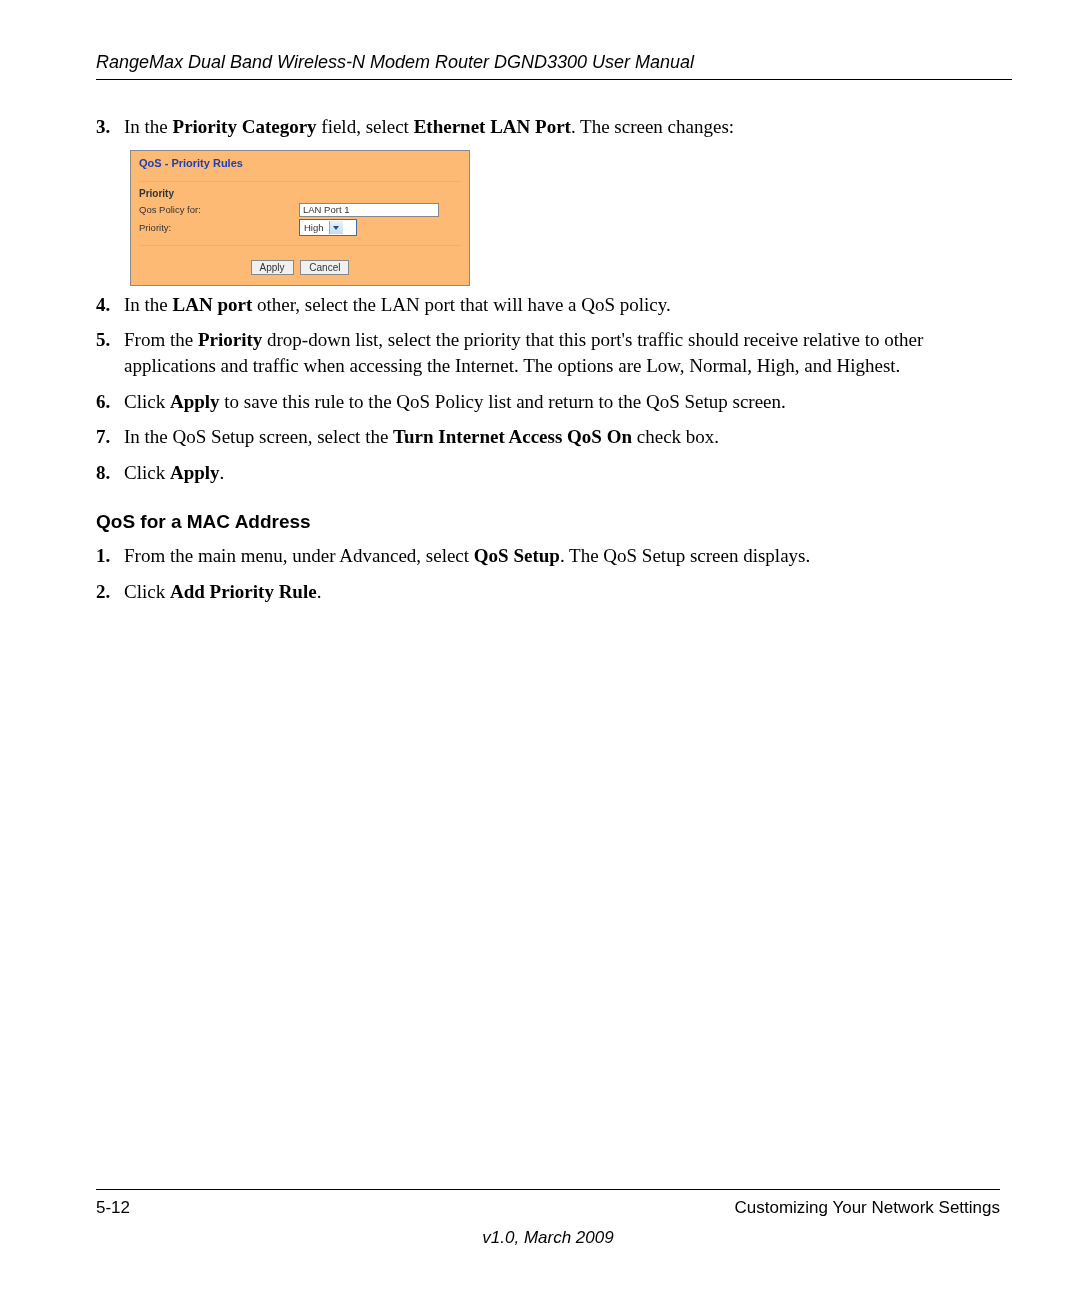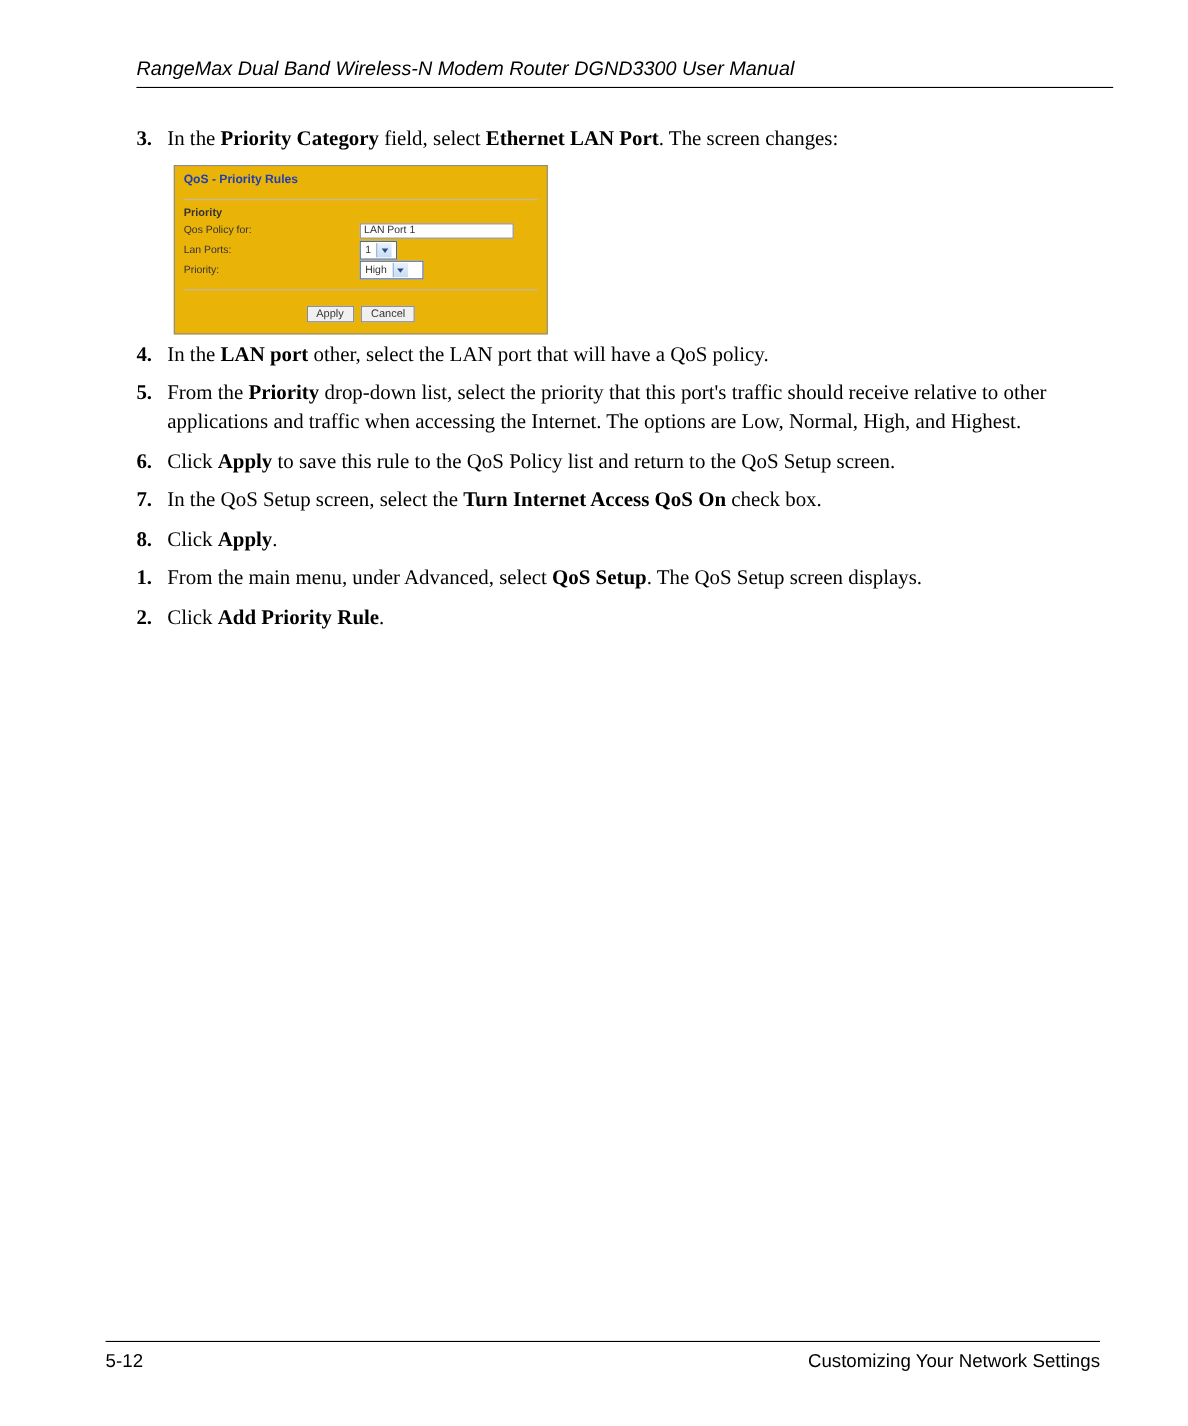--- a/index.html
+++ b/index.html
@@ -9,42 +9,41 @@
     font-size: 19px;
     color: #000;
     background: #fff;
     width: 1080px;
     height: 1296px;
     box-sizing: border-box;
     position: relative;
   }
   .page {
     padding: 52px 68px 0 96px;
-    margin-left: 28px;
   }
   .running-head {
     font-style: italic;
     font-family: Arial, Helvetica, sans-serif;
     font-size: 18px;
     margin-bottom: 6px;
   }
   .head-rule { border-top: 1px solid #000; margin-bottom: 34px; }
   .step {
     display: flex;
     margin-bottom: 10px;
     line-height: 1.35;
   }
   .step-num { width: 28px; flex: 0 0 28px; font-weight: bold; }
   .step-body { flex: 1; }
   .b { font-weight: bold; }
   .figure-wrap { margin: 10px 0 6px 34px; }
   .panel {
     width: 338px;
     border: 1px solid #8a8a8a;
-    background: #eab308;
+    background: #fdba74;
     font-family: Tahoma, Arial, sans-serif;
     font-size: 10px;
     color: #333;
   }
   .panel-title {
     color: #2040b0;
     font-weight: bold;
     font-size: 11px;
     padding: 6px 8px 12px 8px;
   }
@@ -112,27 +111,20 @@
     <div class="panel">
       <div class="panel-title">QoS - Priority Rules</div>
       <div class="panel-inner">
         <hr>
         <div class="panel-bold">Priority</div>
         <div class="form-row">
           <div class="form-label">Qos Policy for:</div>
           <div class="text-field">LAN Port 1</div>
         </div>
         <div class="form-row">
-          <div class="form-label">Lan Ports:</div>
-          <div class="select" style="width:32px">
-            <span class="sel-text">1</span>
-            <span class="sel-btn"></span>
-          </div>
-        </div>
-        <div class="form-row">
           <div class="form-label">Priority:</div>
           <div class="select" style="width:56px">
             <span class="sel-text">High</span>
             <span class="sel-btn"></span>
           </div>
         </div>
         <hr style="margin-top:8px">
         <div class="panel-btns">
           <span class="btn">Apply</span>
           <span class="btn">Cancel</span>
@@ -155,30 +147,32 @@
   </div>
   <div class="step">
     <div class="step-num">7.</div>
     <div class="step-body"><span>In the QoS Setup screen, select the </span><span class="b">Turn Internet Access QoS On</span><span> check box.</span></div>
   </div>
   <div class="step">
     <div class="step-num">8.</div>
     <div class="step-body"><span>Click </span><span class="b">Apply</span><span>.</span></div>
   </div>
 
+  <div class="subhead">QoS for a MAC Address</div>
 
   <div class="step">
     <div class="step-num">1.</div>
     <div class="step-body"><span>From the main menu, under Advanced, select </span><span class="b">QoS Setup</span><span>. The QoS Setup screen displays.</span></div>
   </div>
   <div class="step">
     <div class="step-num">2.</div>
     <div class="step-body"><span>Click </span><span class="b">Add Priority Rule</span><span>.</span></div>
   </div>
 </div>
 
 <div class="footer">
   <div class="foot-rule"></div>
   <div class="foot-row">
     <span>5-12</span>
     <span>Customizing Your Network Settings</span>
   </div>
+  <div class="foot-version">v1.0, March 2009</div>
 </div>
 
 </body></html>

